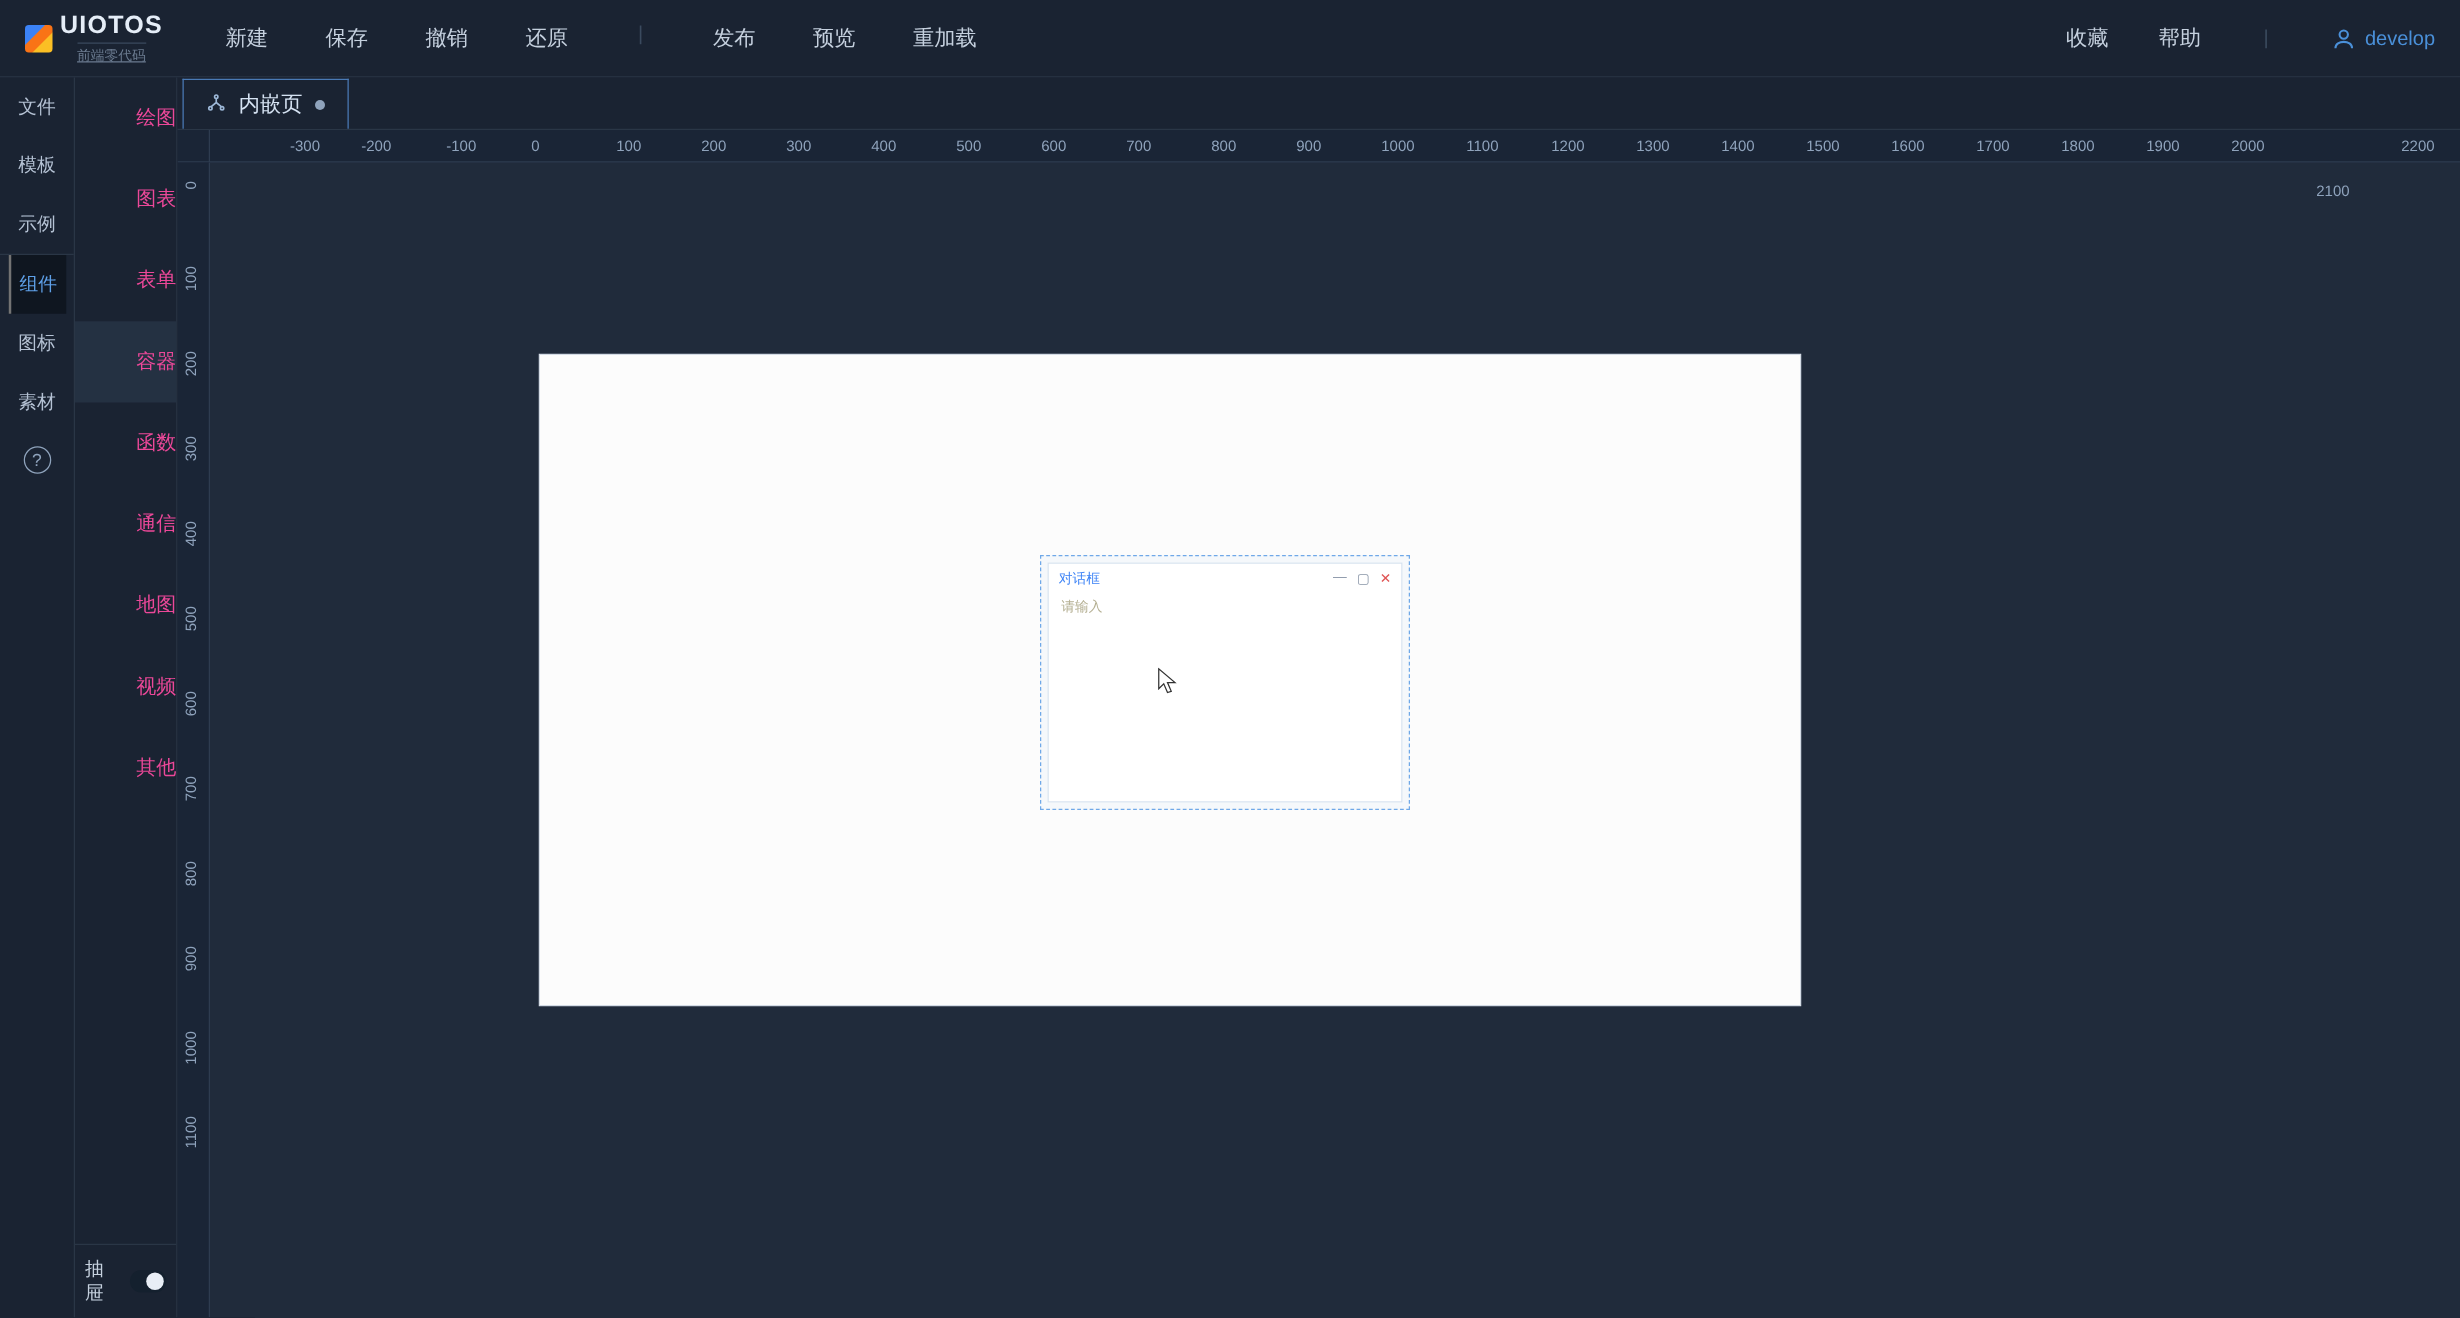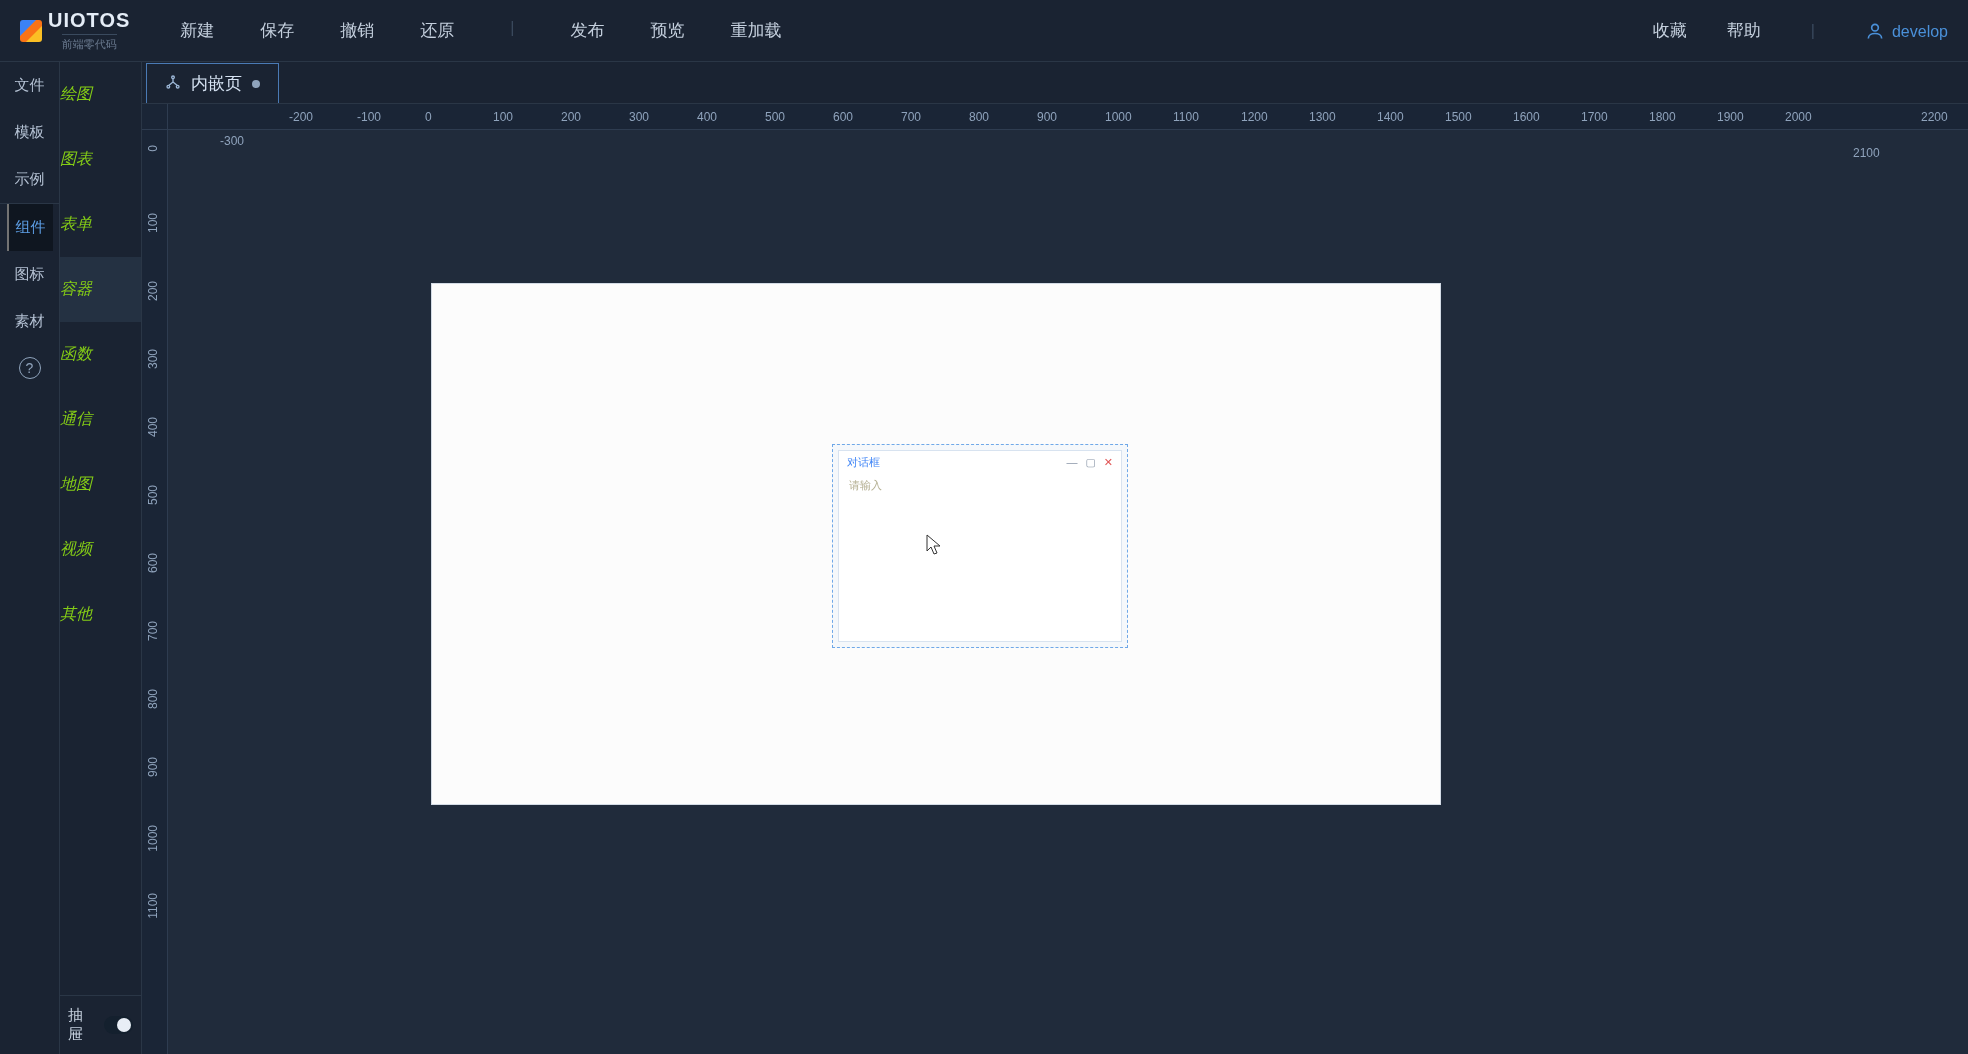--- a/index.html
+++ b/index.html
@@ -26,21 +26,21 @@
   align-items: center;
   gap: 6px;
   margin-right: 50px;
 }
 .logo-cube {
   width: 22px; height: 22px;
   background: linear-gradient(135deg,#3b82f6 35%,#f97316 38%,#f97316 62%,#fbbf24 65%);
   border-radius: 3px;
 }
 .logo-text { font-weight: 700; font-size: 20px; letter-spacing: 1px; color: #e5edf7; }
-.logo-sub { font-size: 11px; color: #6b7b90; margin-top: 2px; border-top: 1px solid #3a4a5e; padding-top: 2px; }
+.logo-sub { font-size: 11px; color: #6b7b90; margin-top: 2px; border-top: 1px solid #3a4a5e; padding-top: 2px; text-decoration: underline; }
 .logo-col { display:flex; flex-direction:column; align-items:center;}
 
 .menu { display:flex; gap: 46px; }
 .menu-item { font-size: 17px; color:#c5d0de; cursor:pointer; }
 .menu-sep { color:#3a4a5e; margin: 0 10px; }
 .spacer { flex:1; }
 .right-menu { display:flex; align-items:center; gap: 40px; }
 .user { display:flex; align-items:flex-end; gap:7px; color:#4a90d9; font-size:16px;}
 .user-icon { width:20px; height:20px; }
 
@@ -71,22 +71,22 @@
 }
 
 .side2 {
   width: 82px;
   background:#1a2332;
   border-right:1px solid #2a3646;
   display:flex;flex-direction:column;
 }
 .side2-item {
   padding: 22px 0;
-  text-align:left; font-size:16px;
-  cursor:pointer; color:#84cc16;font-style:italic;
+  text-align:right; font-size:16px;
+  cursor:pointer; color:#ec4899;
 }
 .side2-item.active { background:#243142; }
 .side2-bottom {
   margin-top:auto; padding:10px 8px;
   display:flex;align-items:center;gap:6px;
   font-size:15px;color:#c5d0de;
   border-top:1px solid #2a3646;
 }
 .toggle {
   width:30px;height:18px;border-radius:9px;background:#14202e;
@@ -264,21 +264,21 @@
             </svg>
         </span>
         <span>内嵌页</span>
         <span class="tab-dot"></span>
       </div>
     </div>
 
     <div class="canvas-wrap">
       <div class="ruler-corner"></div>
       <div class="ruler-h" id="ruler-h">
-          <div class="tick" style="left: 52px; margin-top: 24px;">-300</div>
+          <div class="tick" style="left: 64px;">-300</div>
           <div class="tick" style="left: 121px;">-200</div>
           <div class="tick" style="left: 189px;">-100</div>
           <div class="tick" style="left: 257px;">0</div>
           <div class="tick" style="left: 325px;">100</div>
           <div class="tick" style="left: 393px;">200</div>
           <div class="tick" style="left: 461px;">300</div>
           <div class="tick" style="left: 529px;">400</div>
           <div class="tick" style="left: 597px;">500</div>
           <div class="tick" style="left: 665px;">600</div>
           <div class="tick" style="left: 733px;">700</div>

